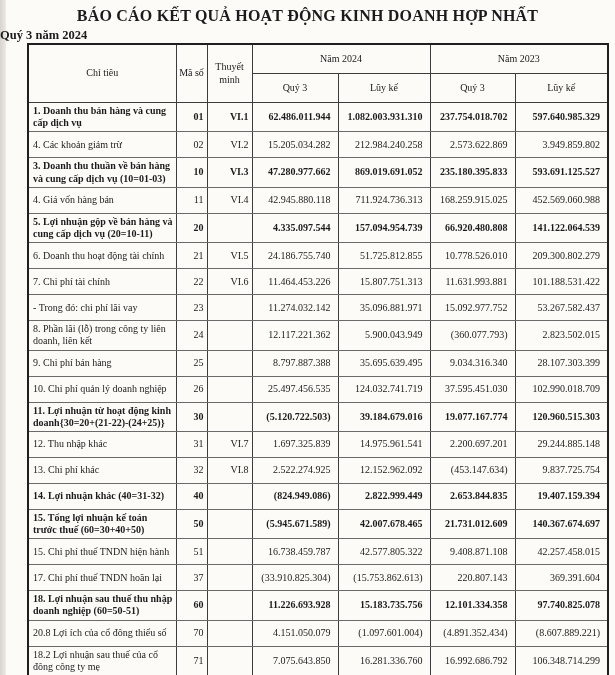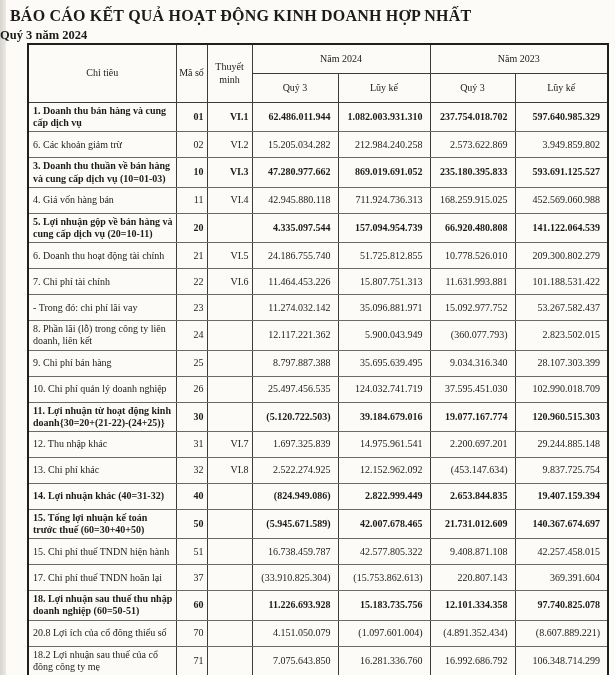--- a/index.html
+++ b/index.html
@@ -4,21 +4,21 @@
 <style>
   html,body{margin:0;padding:0;}
   body{
     width:615px;height:675px;overflow:hidden;position:relative;
     background:#fcfbf8;color:#1b1b1b;
     font-family:"Liberation Serif","DejaVu Serif",serif;
   }
   .scan-edge{position:absolute;left:0;top:0;width:6px;height:675px;
     background:linear-gradient(to right,#d7d4cf,#ece9e4);}
   .page{position:relative;padding-top:7px;}
-  .report-title{text-align:left;font-weight:bold;font-size:16px;letter-spacing:.2px;margin:0 10px;}
+  .report-title{text-align:center;font-weight:bold;font-size:16px;letter-spacing:.2px;margin:0 10px;}
   .report-subtitle{font-weight:bold;font-size:12.5px;margin-top:3px;}
   .unit-note{text-align:right;font-style:italic;font-size:10.5px;margin:14px 9px 3px 0;}
   .unit-note .val{margin-left:14px;}
   table.report{
     border-collapse:collapse;table-layout:fixed;
     margin-left:27px;width:580px;font-size:10px;
     border:2px solid #1f1f1f;
   }
   col.c1{width:148px}col.c2{width:31px}col.c3{width:45px}
   col.c4{width:86px}col.c5{width:92px}col.c6{width:85px}col.c7{width:93px}
@@ -71,21 +71,21 @@
         <tr class="row-bold">
     <td class="c-label">1. Doanh thu bán hàng và cung cấp dịch vụ</td>
     <td class="c-code">01</td>
     <td class="c-note">VI.1</td>
     <td class="c-num">62.486.011.944</td>
     <td class="c-num">1.082.003.931.310</td>
     <td class="c-num">237.754.018.702</td>
     <td class="c-num">597.640.985.329</td>
   </tr>
         <tr>
-    <td class="c-label">6. Các khoản giảm trừ</td>
+    <td class="c-label">4. Các khoản giảm trừ</td>
     <td class="c-code">02</td>
     <td class="c-note">VI.2</td>
     <td class="c-num">15.205.034.282</td>
     <td class="c-num">212.984.240.258</td>
     <td class="c-num">2.573.622.869</td>
     <td class="c-num">3.949.859.802</td>
   </tr>
         <tr class="row-bold">
     <td class="c-label">3. Doanh thu thuần về bán hàng và cung cấp dịch vụ (10=01-03)</td>
     <td class="c-code">10</td>

